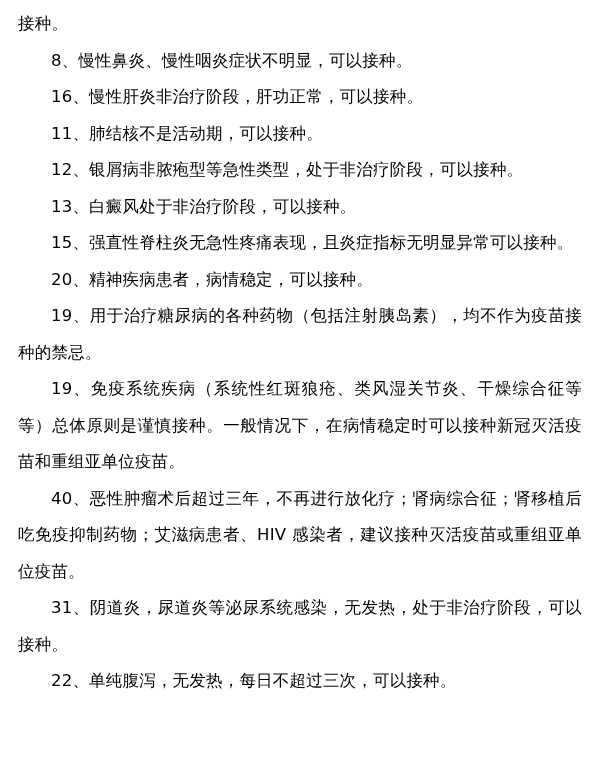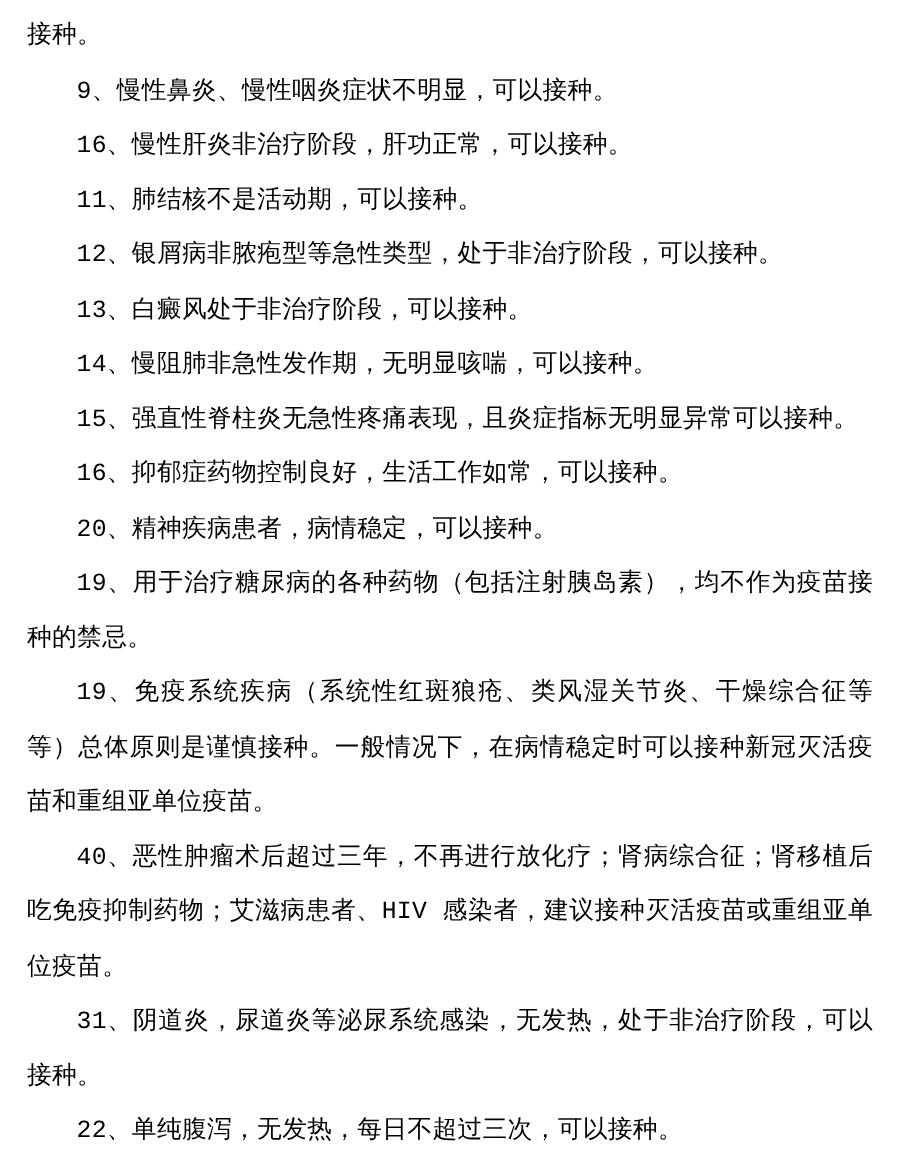--- a/index.html
+++ b/index.html
@@ -12,21 +12,20 @@
     height: 769px;
     overflow: hidden;
     font-family: "DejaVu Sans", "Liberation Sans", sans-serif;
   }
   .page {
     width: 600px;
     height: 769px;
     box-sizing: border-box;
     padding: 6px 18px 0 18px;
     background: #ffffff;
-    font-family: Liberation Mono, monospace;
   }
   .doc-body {
     color: #000000;
     font-size: 16.5px;
     line-height: 36.5px;
     letter-spacing: 0.2px;
     text-align: justify;
     text-justify: inter-ideograph;
   }
   .para {
@@ -37,28 +36,26 @@
   .para.no-indent {
     text-indent: 0;
   }
 </style>
 </head>
 <body>
 
 <div class="page">
   <div class="doc-body">
     <p class="para no-indent">接种。</p>
-    <p class="para">9、慢性鼻炎、慢性咽炎症状不明显，可以接种。</p>
+    <p class="para">8、慢性鼻炎、慢性咽炎症状不明显，可以接种。</p>
     <p class="para">16、慢性肝炎非治疗阶段，肝功正常，可以接种。</p>
     <p class="para">11、肺结核不是活动期，可以接种。</p>
     <p class="para">12、银屑病非脓疱型等急性类型，处于非治疗阶段，可以接种。</p>
     <p class="para">13、白癜风处于非治疗阶段，可以接种。</p>
-    <p class="para">14、慢阻肺非急性发作期，无明显咳喘，可以接种。</p>
     <p class="para">15、强直性脊柱炎无急性疼痛表现，且炎症指标无明显异常可以接种。</p>
-    <p class="para">16、抑郁症药物控制良好，生活工作如常，可以接种。</p>
     <p class="para">20、精神疾病患者，病情稳定，可以接种。</p>
     <p class="para">19、用于治疗糖尿病的各种药物（包括注射胰岛素），均不作为疫苗接种的禁忌。</p>
     <p class="para">19、免疫系统疾病（系统性红斑狼疮、类风湿关节炎、干燥综合征等等）总体原则是谨慎接种。一般情况下，在病情稳定时可以接种新冠灭活疫苗和重组亚单位疫苗。</p>
     <p class="para">40、恶性肿瘤术后超过三年，不再进行放化疗；肾病综合征；肾移植后吃免疫抑制药物；艾滋病患者、HIV 感染者，建议接种灭活疫苗或重组亚单位疫苗。</p>
     <p class="para">31、阴道炎，尿道炎等泌尿系统感染，无发热，处于非治疗阶段，可以接种。</p>
     <p class="para">22、单纯腹泻，无发热，每日不超过三次，可以接种。</p>
   </div>
 </div>
 
 </body></html>

